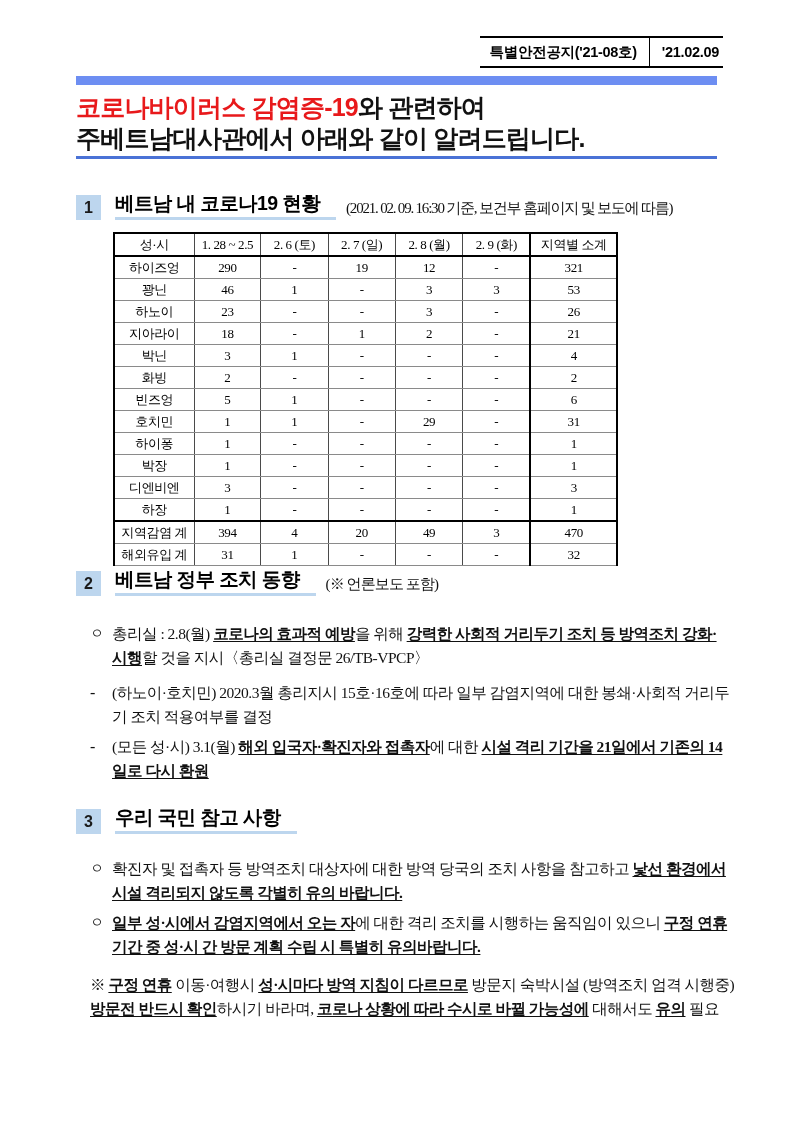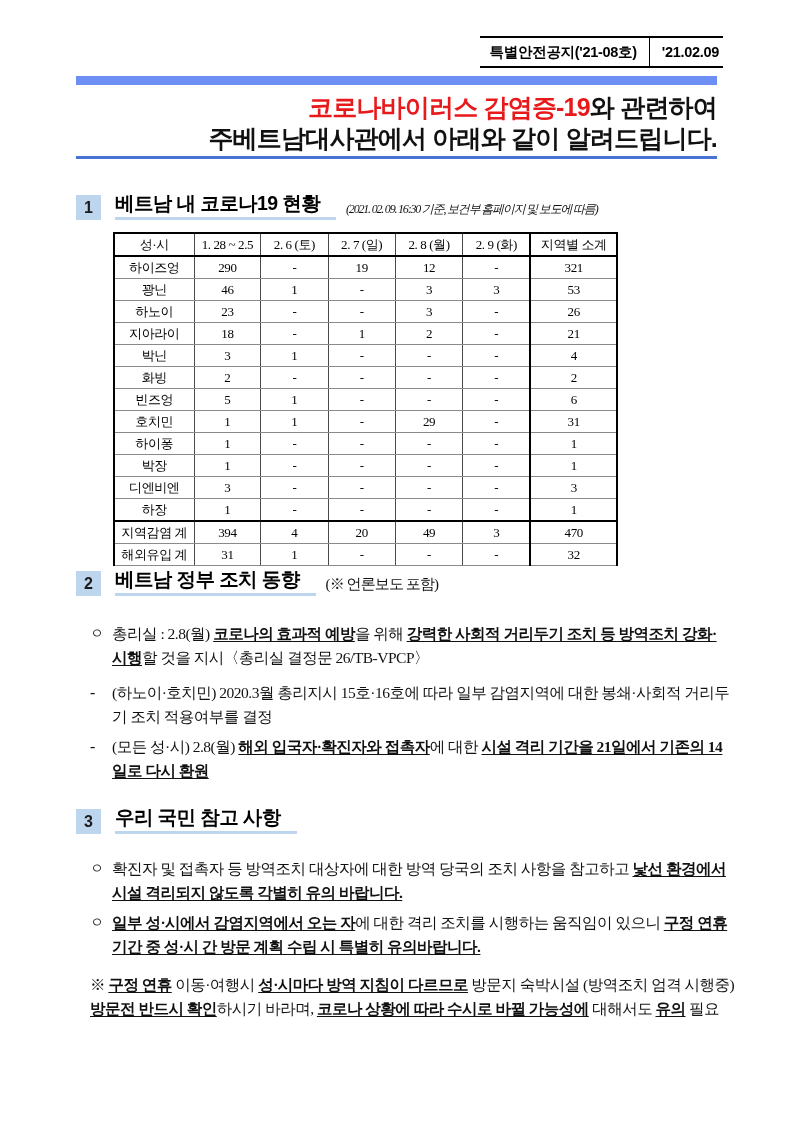--- a/index.html
+++ b/index.html
@@ -60,21 +60,21 @@
     height: 9px;
     background: #6d8ef2;
   }
 
   
   .title-block {
     position: absolute;
     left: 76px;
     top: 92px;
     width: 641px;
-    text-align: right;
+    text-align: left;
   }
   .title-line {
     font-family: "Liberation Sans", "DejaVu Sans", sans-serif;
     font-weight: bold;
     font-size: 25px;
     line-height: 31px;
     letter-spacing: -0.8px;
     white-space: nowrap;
   }
   .title-red { color: #e8191b; }
@@ -124,23 +124,22 @@
   }
   .sec-note {
     margin-left: 10px;
     font-size: 15px;
     letter-spacing: -0.9px;
     white-space: nowrap;
     padding-bottom: 2px;
     color: #111;
   }
   .sec-note.small {
-    font-size: 12px;
+    font-size: 15px;
     letter-spacing: -1.2px;
-    font-style: italic;
   }
 
   
   .stat-table {
     position: absolute;
     left: 113px;
     top: 232px;
     width: 505px;
     border-collapse: collapse;
     font-size: 13px;
@@ -379,21 +378,21 @@
     <span class="btext"><span>총리실 : 2.8(월) </span><b class="u">코로나의 효과적 예방</b><span>을 위해 </span><b class="u">강력한 사회적 거리두기 조치 등 방역조치 강화·시행</b><span>할 것을 지시〈총리실 결정문 26/TB-VPCP〉</span></span>
   </div>
 
   <div class="bullet dash" style="left:90px; top:681px; width:640px;">
     <span class="mark">-</span>
     <span class="btext">(하노이·호치민) 2020.3월 총리지시 15호·16호에 따라 일부 감염지역에 대한 봉쇄·사회적 거리두기 조치 적용여부를 결정</span>
   </div>
 
   <div class="bullet dash" style="left:90px; top:735px; width:640px;">
     <span class="mark">-</span>
-    <span class="btext"><span>(모든 성·시) 2.8(월) </span><b class="u">해외 입국자·확진자와 접촉자</b><span>에 대한 </span><b class="u">시설 격리 기간을 21일에서 기존의 14일로 다시 환원</b></span>
+    <span class="btext"><span>(모든 성·시) 3.1(월) </span><b class="u">해외 입국자·확진자와 접촉자</b><span>에 대한 </span><b class="u">시설 격리 기간을 21일에서 기존의 14일로 다시 환원</b></span>
   </div>
 
   <div class="section-head" style="left:76px; top:806px;">
     <div class="sec-num">3</div>
     <div class="sec-title-wrap">
       <div class="sec-title">우리 국민 참고 사항</div>
     </div>
   </div>
 
   <div class="bullet" style="left:90px; top:857px; width:645px;">

